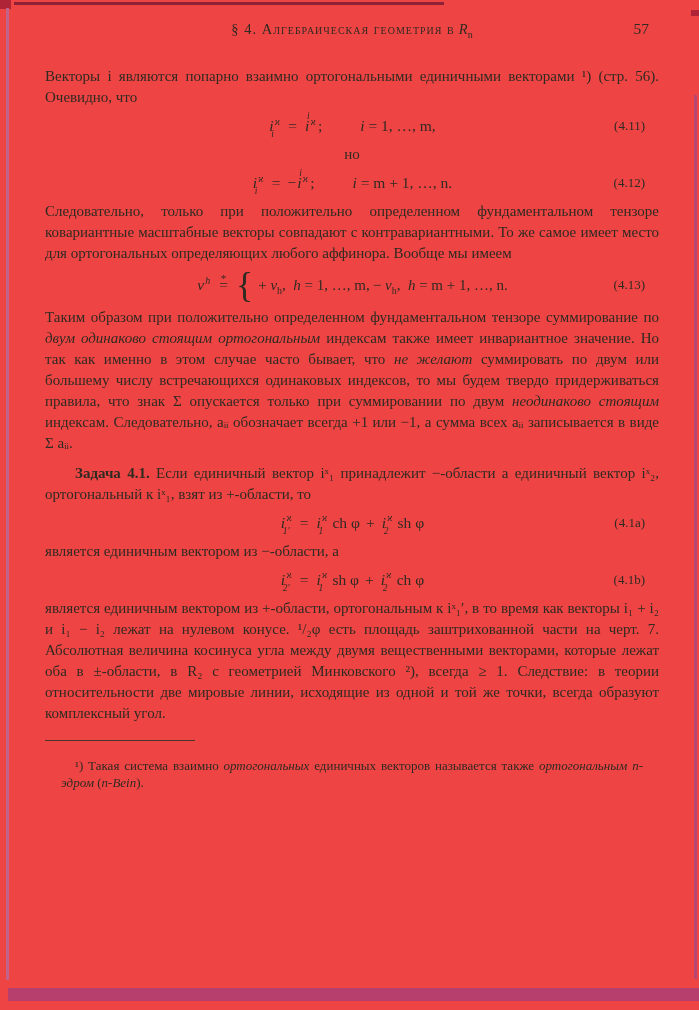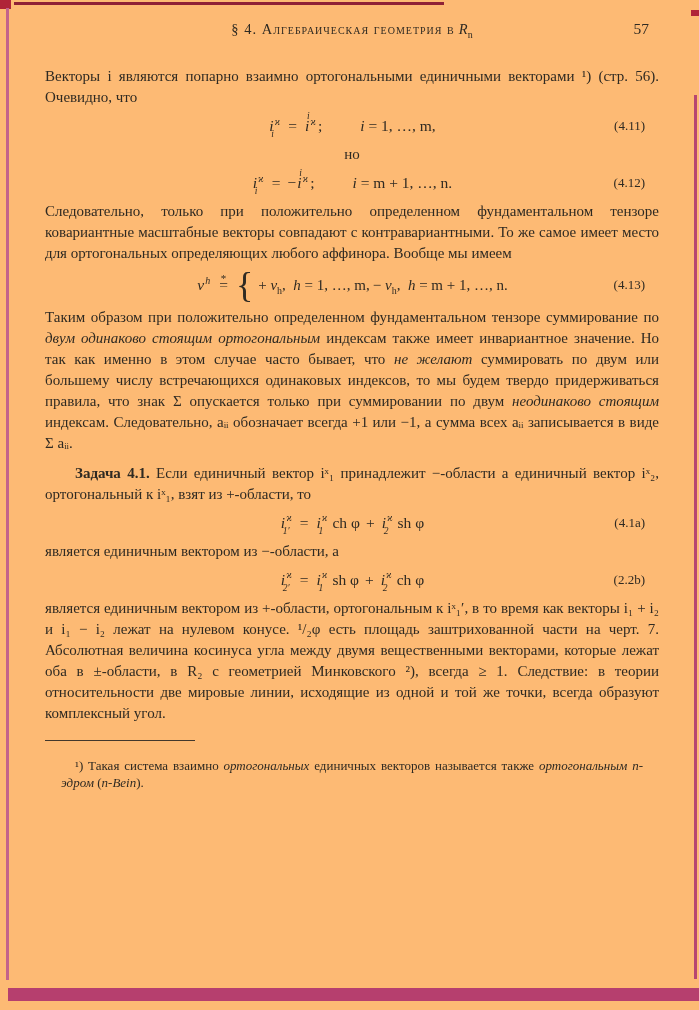--- a/index.html
+++ b/index.html
@@ -2,21 +2,21 @@
 <html><head>
 <meta charset="utf-8">
 <style>
   html,body{margin:0;padding:0;}
   body{
     width:699px;height:1010px;position:relative;overflow:hidden;
     background:#e9e2ca;
     font-family:"Liberation Serif","DejaVu Serif",serif;
     color:#2f2a22;
   }
-  .page{position:absolute;inset:0;background:#fdba74;overflow:hidden;}
+  .page{position:absolute;inset:0;background:#ef4444;overflow:hidden;}
 
   
   .mark-tl{position:absolute;left:0;top:0;width:11px;height:9px;background:#b02438;}
   .mark-tr{position:absolute;right:0;top:10px;width:8px;height:6px;background:#b02438;}
   .edge-top{position:absolute;left:14px;top:2px;width:430px;height:3px;background:#8f2136;}
   .edge-left{position:absolute;left:6px;top:8px;width:3px;height:972px;background:#c3638b;}
   .edge-right{position:absolute;right:2px;top:95px;width:3px;height:884px;background:#b74672;}
   .edge-bottom{position:absolute;left:8px;right:0;bottom:9px;height:13px;background:#b63f6e;}
 
   .content{position:absolute;left:45px;top:20px;width:614px;}
@@ -144,21 +144,21 @@
     <div class="eq">
       <div class="eqbody">
         <span class="sv"><i class="b">i</i><sup>ϰ</sup><span class="u">2′</span></span>
         <span class="rel">=</span>
         <span class="sv"><i class="b">i</i><sup>ϰ</sup><span class="u">1</span></span>
         <span class="fnc">sh φ</span>
         <span class="op">+</span>
         <span class="sv"><i class="b">i</i><sup>ϰ</sup><span class="u">2</span></span>
         <span class="fnc">ch φ</span>
       </div>
-      <span class="eqnum">(2.2b)</span>
+      <span class="eqnum">(4.1b)</span>
     </div>
 
     <p class="body"><span>является единичным вектором из +-области, ортогональным к iˣ₁′, в то время как векторы i₁ + i₂ и i₁ − i₂ лежат на нулевом конусе. ¹/₂φ есть площадь заштрихованной части на черт. 7. Абсолютная величина косинуса угла между двумя вещественными векторами, которые лежат оба в ±-области, в R₂ с геометрией Минковского ²), всегда ≥ 1. Следствие: в теории относительности две мировые линии, исходящие из одной и той же точки, всегда образуют комплексный угол.</span></p>
 
     <div class="footnote-rule"></div>
 
     <p class="fn"><span>¹) Такая система взаимно </span><i class="em">ортогональных</i><span> единичных векторов называется также </span><i class="em">ортогональным n-эдром</i><span> (</span><i class="em">n-Bein</i><span>).</span></p>
 
 
   </div>

